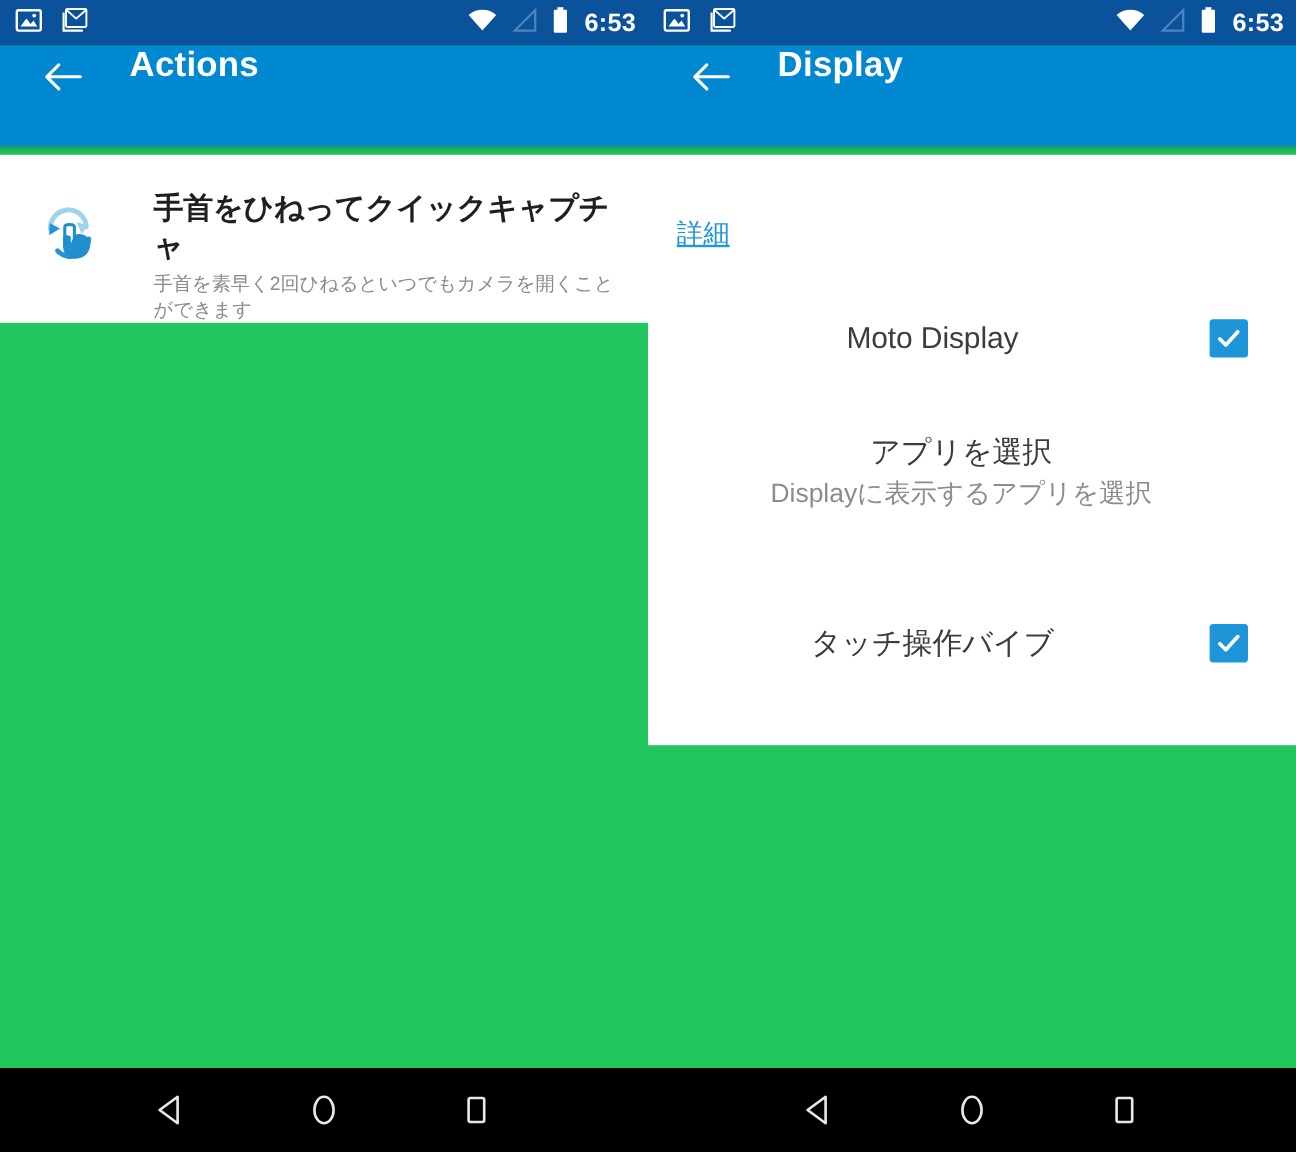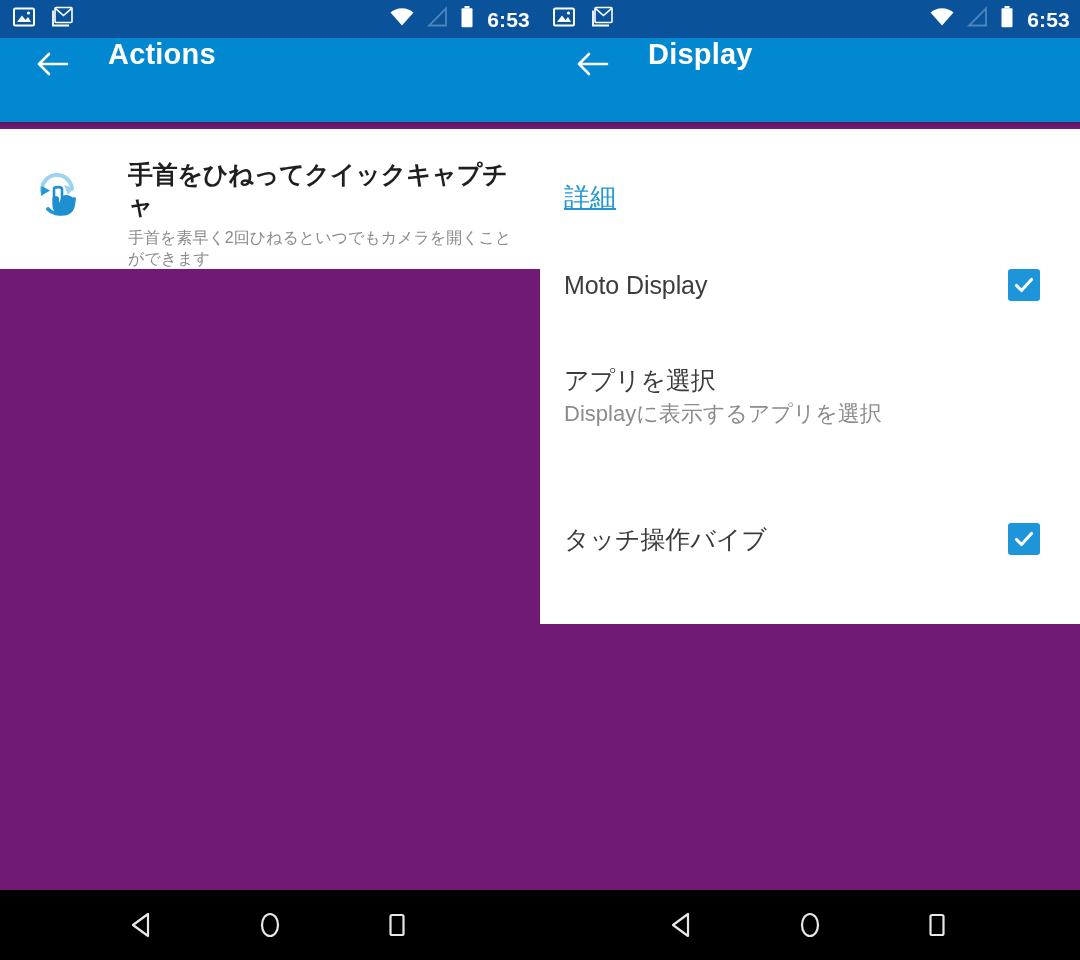--- a/index.html
+++ b/index.html
@@ -24,21 +24,21 @@
     position: absolute;
     left: 0; top: 0;
     width: 1080px;
     height: 890px;
     display: flex;
   }
   .pane {
     position: relative;
     width: 540px;
     height: 890px;
-    background: #701a75;
+    background: #22c55e;
     overflow: hidden;
   }
 
   
   .status-bar {
     height: 38px;
     background: #0A539B;
     display: flex;
     align-items: center;
     padding: 0 10px 0 12px;
@@ -142,33 +142,34 @@
     padding: 28px 32px 0 24px;
   }
   .intro-text {
     font-size: 22px;
     color: #4a4a4a;
     line-height: 1.38;
   }
   .intro-link {
     display: inline-block;
     margin-top: 27px;
-    font-size: 26px;
+    font-size: 22px;
     color: #2196d6;
     line-height: 1;
     text-align: center;
   }
 
   .pref-list { margin-top: 38px; }
 
   .pref-row {
     display: flex;
     align-items: center;
     padding: 0 24px 0 24px;
     min-height: 74px;
+    text-align: center;
   }
   .pref-main { flex: 1 1 auto; padding-right: 18px; }
   .pref-title {
     font-size: 25px;
     color: #3c3c3c;
     line-height: 1.22;
     letter-spacing: -0.1px;
   }
   .pref-sub {
     font-size: 22px;

